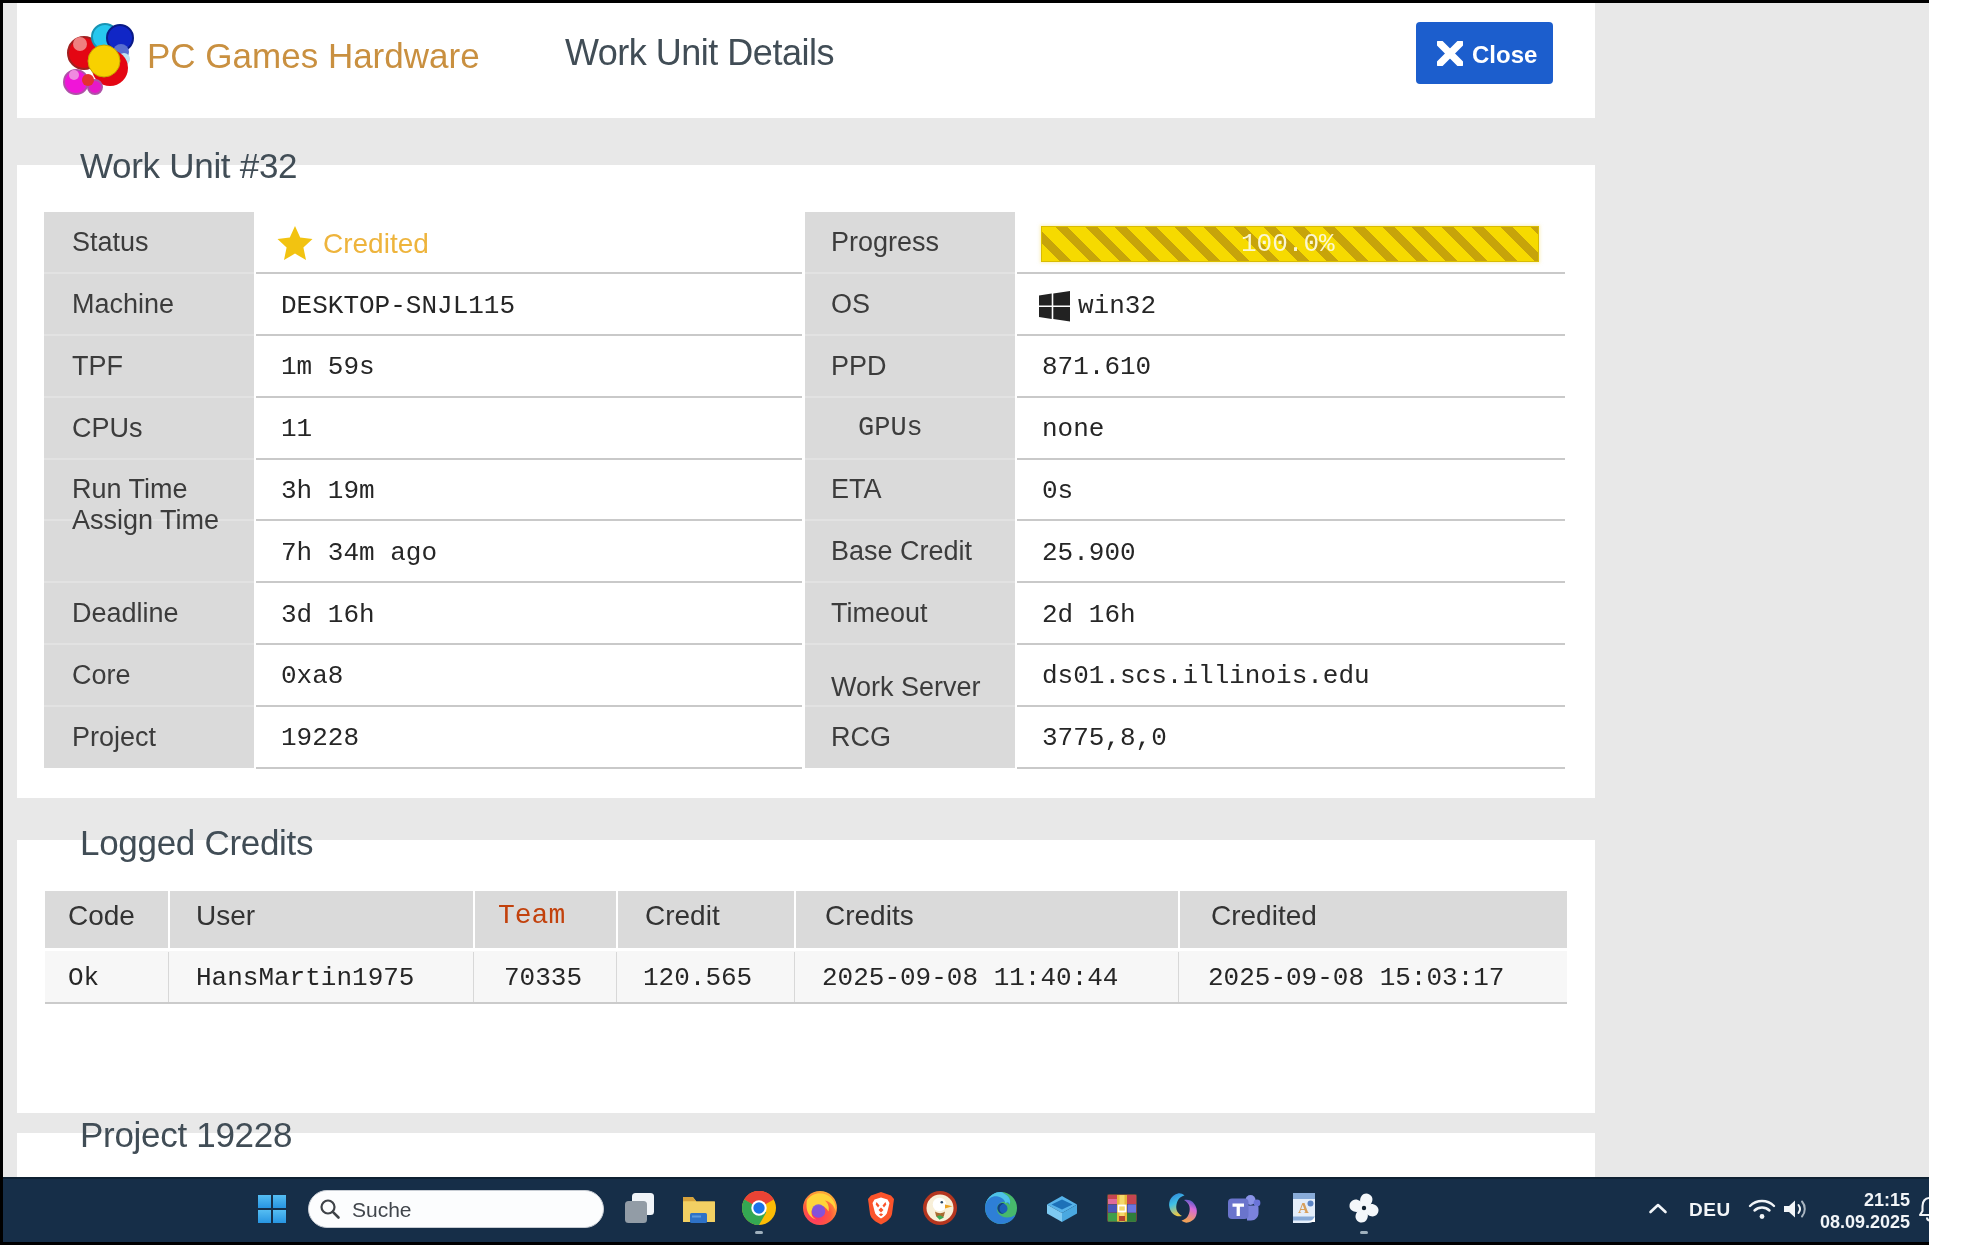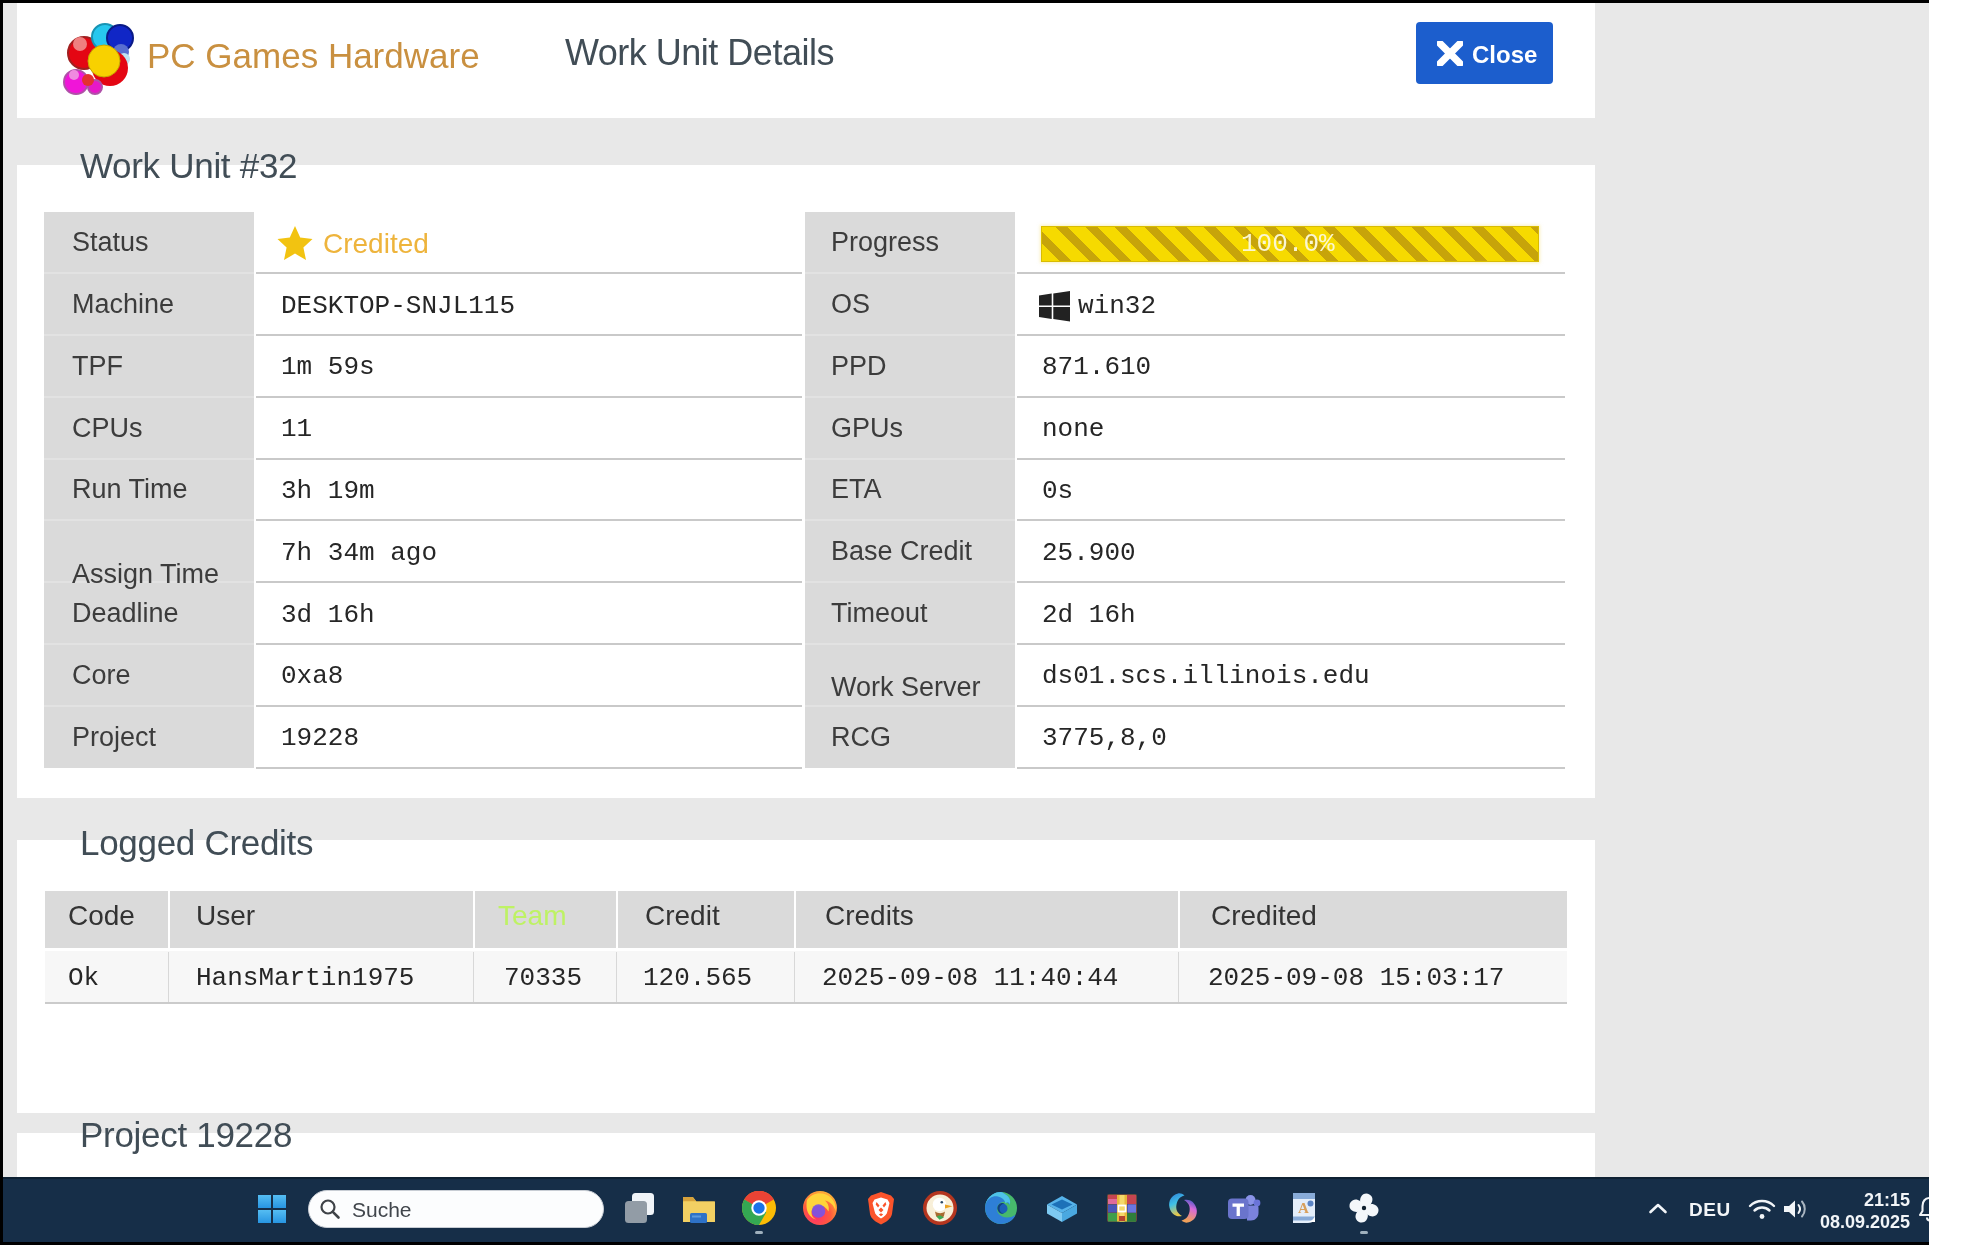--- a/index.html
+++ b/index.html
@@ -94,33 +94,33 @@
 <div class="rline" style="left:1017px;top:766.5px;width:548px;"></div>
 <div class="lbl" style="left:72px;top:229.3px;">Status</div>
 <div class="lbl" style="left:72px;top:291.1px;">Machine</div>
 <div class="mono" style="left:281px;top:292.6px;">DESKTOP-SNJL115</div>
 <div class="lbl" style="left:72px;top:352.9px;">TPF</div>
 <div class="mono" style="left:281px;top:354.4px;">1m 59s</div>
 <div class="lbl" style="left:72px;top:414.6px;">CPUs</div>
 <div class="mono" style="left:281px;top:416.1px;">11</div>
 <div class="lbl" style="left:72px;top:476.4px;">Run Time</div>
 <div class="mono" style="left:281px;top:477.9px;">3h 19m</div>
-<div class="lbl" style="left:72px;top:561px;">Assign Time</div>
+<div class="lbl" style="left:72px;top:507px;">Assign Time</div>
 <div class="mono" style="left:281px;top:539.7px;">7h 34m ago</div>
 <div class="lbl" style="left:72px;top:600.0px;">Deadline</div>
 <div class="mono" style="left:281px;top:601.5px;">3d 16h</div>
 <div class="lbl" style="left:72px;top:661.8px;">Core</div>
 <div class="mono" style="left:281px;top:663.3px;">0xa8</div>
 <div class="lbl" style="left:72px;top:723.5px;">Project</div>
 <div class="mono" style="left:281px;top:725.0px;">19228</div>
 <div class="lbl" style="left:831px;top:229.3px;">Progress</div>
 <div class="lbl" style="left:831px;top:291.1px;">OS</div>
 <div class="lbl" style="left:831px;top:352.9px;">PPD</div>
 <div class="mono" style="left:1042px;top:354.4px;">871.610</div>
-<div class="lbl" style="left:831px;top:414.6px;">GPUs</div>
+<div class="lbl" style="left:858px;top:414.6px;font-family:Liberation Mono, monospace;">GPUs</div>
 <div class="mono" style="left:1042px;top:416.1px;">none</div>
 <div class="lbl" style="left:831px;top:476.4px;">ETA</div>
 <div class="mono" style="left:1042px;top:477.9px;">0s</div>
 <div class="lbl" style="left:831px;top:538.2px;">Base Credit</div>
 <div class="mono" style="left:1042px;top:539.7px;">25.900</div>
 <div class="lbl" style="left:831px;top:600.0px;">Timeout</div>
 <div class="mono" style="left:1042px;top:601.5px;">2d 16h</div>
 <div class="lbl" style="left:831px;top:674px;">Work Server</div>
 <div class="mono" style="left:1042px;top:663.3px;">ds01.scs.illinois.edu</div>
 <div class="lbl" style="left:831px;top:723.5px;">RCG</div>
@@ -145,21 +145,21 @@
     <div class="abs" style="left:794px;top:891px;width:2px;height:57px;background:#fff;"></div>
     <div class="abs" style="left:1178px;top:891px;width:2px;height:57px;background:#fff;"></div>
 <div class="abs" style="left:45px;top:950.5px;width:1522px;height:53.5px;background:#f7f7f7;border-bottom:2.5px solid #cbcbcb;box-sizing:border-box;"></div>
 <div class="abs" style="left:168px;top:952px;width:1px;height:50px;background:#d8d8d8;"></div>
 <div class="abs" style="left:473px;top:952px;width:1px;height:50px;background:#d8d8d8;"></div>
 <div class="abs" style="left:616px;top:952px;width:1px;height:50px;background:#d8d8d8;"></div>
 <div class="abs" style="left:794px;top:952px;width:1px;height:50px;background:#d8d8d8;"></div>
 <div class="abs" style="left:1178px;top:952px;width:1px;height:50px;background:#d8d8d8;"></div>
 <div class="abs" style="left:68px;top:902px;font-size:28px;color:#333;line-height:1;white-space:nowrap;">Code</div>
 <div class="abs" style="left:196px;top:902px;font-size:28px;color:#333;line-height:1;white-space:nowrap;">User</div>
-<div class="abs" style="left:498px;top:902px;font-size:28px;color:#bef264;line-height:1;white-space:nowrap;">Team</div>
+<div class="abs" style="left:498px;top:902px;font-size:28px;color:#c2410c;line-height:1;white-space:nowrap;font-family:Liberation Mono, monospace;">Team</div>
 <div class="abs" style="left:645px;top:902px;font-size:28px;color:#333;line-height:1;white-space:nowrap;">Credit</div>
 <div class="abs" style="left:825px;top:902px;font-size:28px;color:#333;line-height:1;white-space:nowrap;">Credits</div>
 <div class="abs" style="left:1211px;top:902px;font-size:28px;color:#333;line-height:1;white-space:nowrap;">Credited</div>
 <div class="mono" style="left:68px;top:965px;">Ok</div>
 <div class="mono" style="left:196px;top:965px;font-family:Liberation Mono, monospace;">HansMartin1975</div>
 <div class="mono" style="left:504px;top:965px;">70335</div>
 <div class="mono" style="left:643px;top:965px;">120.565</div>
 <div class="mono" style="left:822px;top:965px;">2025-09-08 11:40:44</div>
 <div class="mono" style="left:1208px;top:965px;">2025-09-08 15:03:17</div>
 

